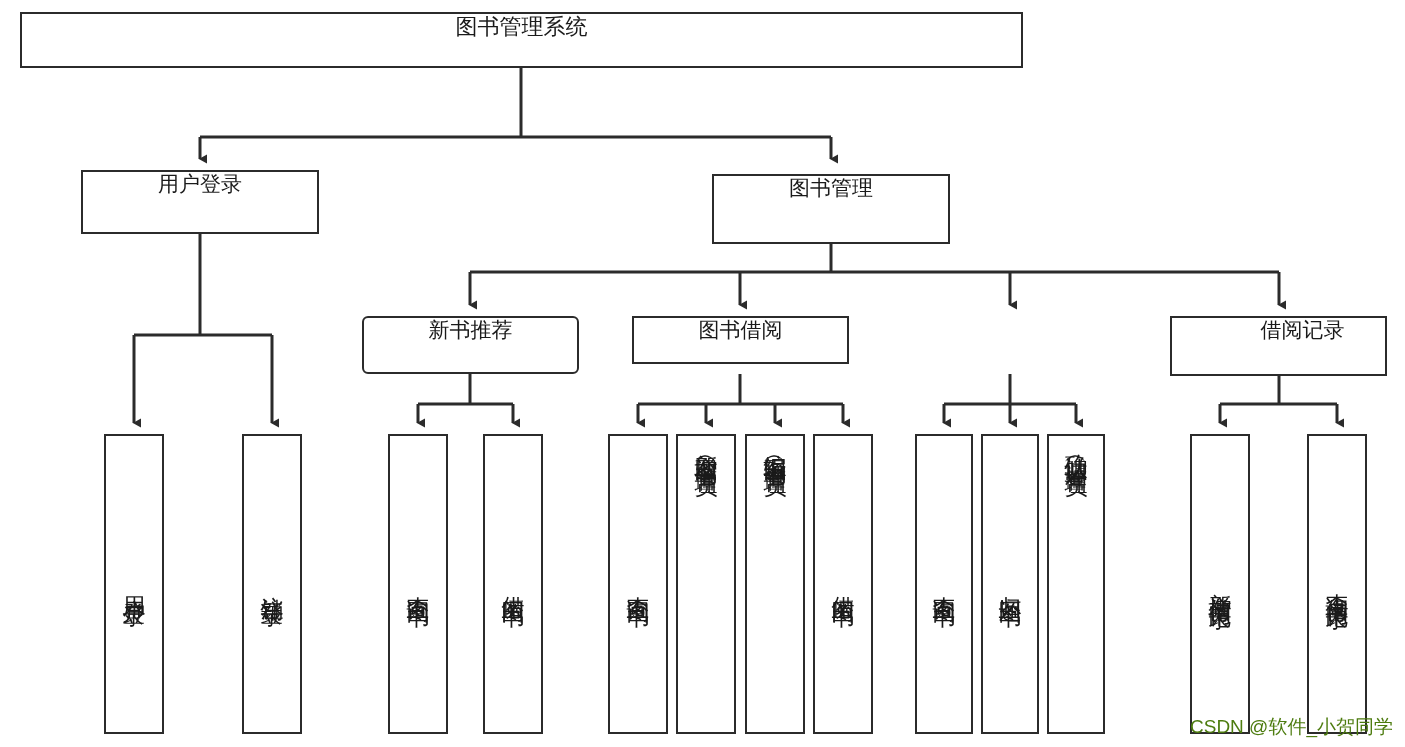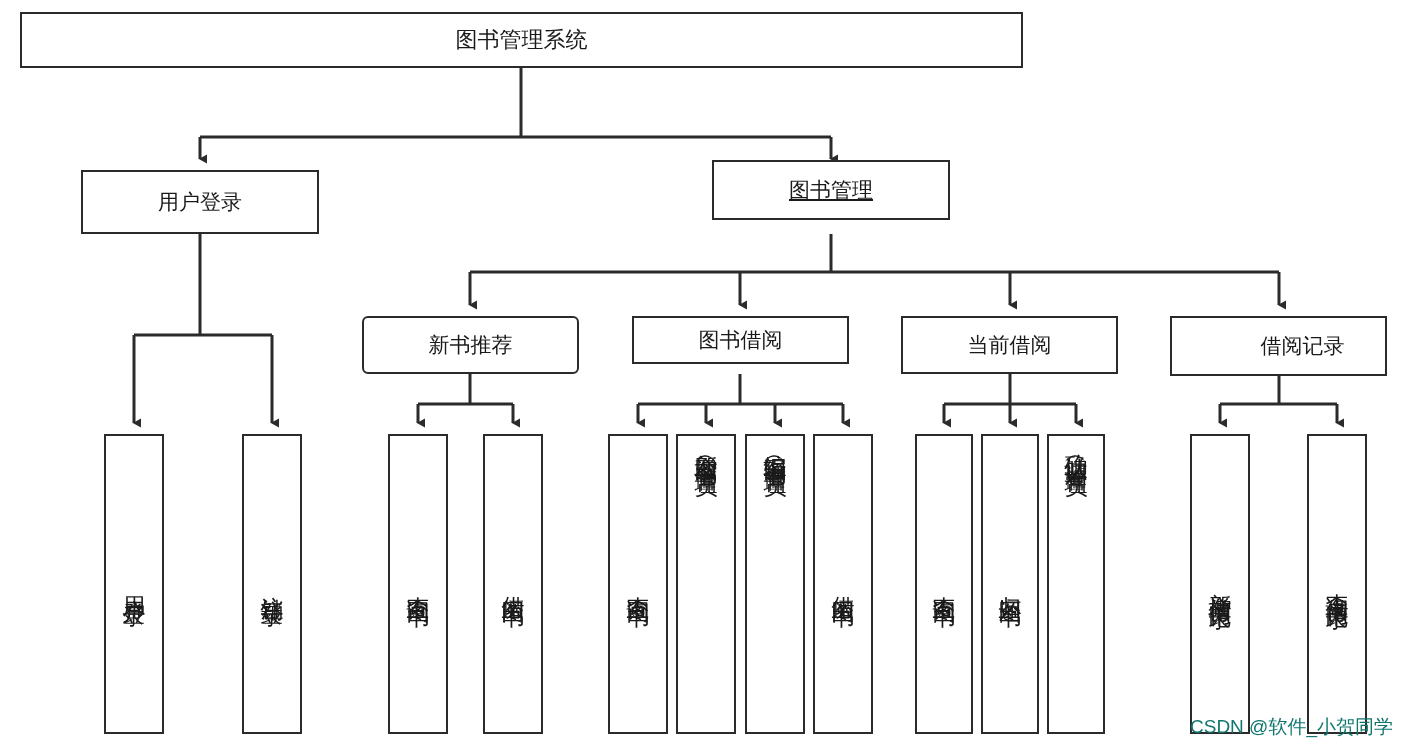--- a/index.html
+++ b/index.html
@@ -22,21 +22,20 @@
     width: 1405px;
     height: 747px;
     pointer-events: none;
   }
   .node {
     position: absolute;
     box-sizing: border-box;
     background: #ffffff;
     border: 2.5px solid #2b2b2b;
     display: flex;
-    align-items: center;
     justify-content: center;
     color: #1a1a1a;
     z-index: 2;
   }
   .node-label {
     white-space: pre-line;
     text-align: center;
     line-height: 1.18;
   }
   
@@ -60,21 +59,21 @@
     line-height: 1;
     margin: 0 auto;
   }
   
   .node.vert.center {
     align-items: center;
   }
   .watermark {
     position: absolute;
     font-size: 19px;
-    color: #0f766e;
+    color: #4d7c0f;
     white-space: nowrap;
     z-index: 3;
     font-family: "Liberation Sans", "DejaVu Sans", sans-serif;
   }
 </style>
 </head>
 <body>
 
 <div id="canvas">
 
@@ -128,32 +127,29 @@
     </g>
   </svg>
 
   <div class="node horiz root" style="left:20px; top:12px; width:1003px; height:56px;">
     <span class="node-label">图书管理系统</span>
   </div>
 
   <div class="node horiz" style="left:81px; top:170px; width:238px; height:64px;">
     <span class="node-label">用户登录</span>
   </div>
-  <div class="node horiz" style="left:712px; top:160px; width:238px; height:60px;text-decoration:underline;">
+  <div class="node horiz" style="left:712px; top:174px; width:238px; height:70px;">
     <span class="node-label">图书管理</span>
   </div>
 
   <div class="node horiz" style="left:362px; top:316px; width:217px; height:58px;border-radius:6px;">
     <span class="node-label">新书推荐</span>
   </div>
   <div class="node horiz" style="left:632px; top:316px; width:217px; height:48px;">
     <span class="node-label">图书借阅</span>
-  </div>
-  <div class="node horiz" style="left:901px; top:316px; width:217px; height:58px;">
-    <span class="node-label">当前借阅</span>
   </div>
   <div class="node horiz" style="left:1170px; top:316px; width:217px; height:60px;padding-left:48px;">
     <span class="node-label">借阅记录</span>
   </div>
 
   <div class="node vert center" style="left:104px; top:434px; width:60px; height:300px;">
     <span class="node-label">用户登录</span>
   </div>
   <div class="node vert center" style="left:242px; top:434px; width:60px; height:300px;">
     <span class="node-label">注销登录</span>

